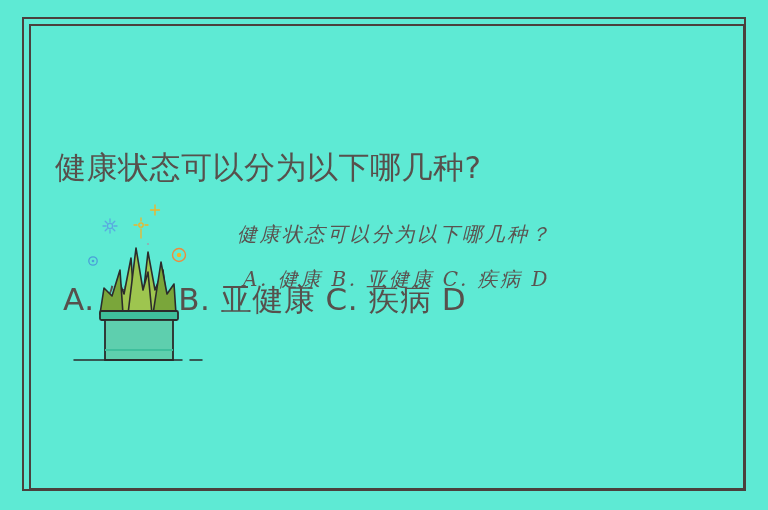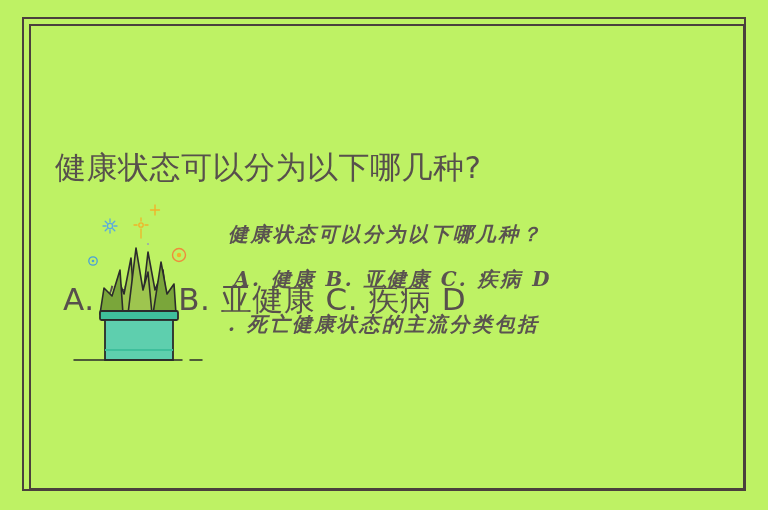--- a/index.html
+++ b/index.html
@@ -11,21 +11,21 @@
     height: 510px;
     background: #fbfaf6;
     font-family: "Liberation Sans", "DejaVu Sans", sans-serif;
     overflow: hidden;
   }
 
   #page {
     position: relative;
     width: 768px;
     height: 510px;
-    background: #bef264;
+    background: #5eead4;
   }
 
   
   .frame-outer {
     position: absolute;
     left: 22px;
     top: 17px;
     width: 724px;
     height: 474px;
     border: 2px solid #4b403d;
@@ -64,30 +64,29 @@
     position: absolute;
     left: 62px;
     top: 198px;
     width: 150px;
     height: 172px;
   }
 
   
   .body-text {
     position: absolute;
-    left: 228px;
+    left: 237px;
     top: 212px;
     width: 430px;
     font-family: "DejaVu Serif", "Liberation Serif", serif;
     font-size: 20px;
     line-height: 45px;
     color: #5a5350;
     letter-spacing: 2.5px;
     font-style: italic;
-    font-weight: bold;
   }
   .body-text .ln { display: block; white-space: pre; }
   .body-text .ln.l1 { padding-left: 0px; }
   .body-text .ln.l2 { padding-left: 6px; }
   .body-text .ln.l3 { padding-left: 0px; }
   .body-text .ln.l4 { padding-left: 0px; }
   .body-text .ln.l5 { padding-left: 0px; }
 </style>
 </head>
 <body>
@@ -156,16 +155,15 @@
       <g stroke="#2b2b2b" stroke-width="1.5" stroke-linecap="round">
         <line x1="12" y1="162" x2="120" y2="162"></line>
         <line x1="128" y1="162" x2="140" y2="162"></line>
       </g>
     </svg>
   </div>
 
   <div class="body-text">
     <span class="ln l1">健康状态可以分为以下哪几种？</span>
     <span class="ln l2">A. 健康 B. 亚健康 C. 疾病 D</span>
-    <span class="ln l3">. 死亡健康状态的主流分类包括</span>
   </div>
 
 </div>
 
 </body></html>

